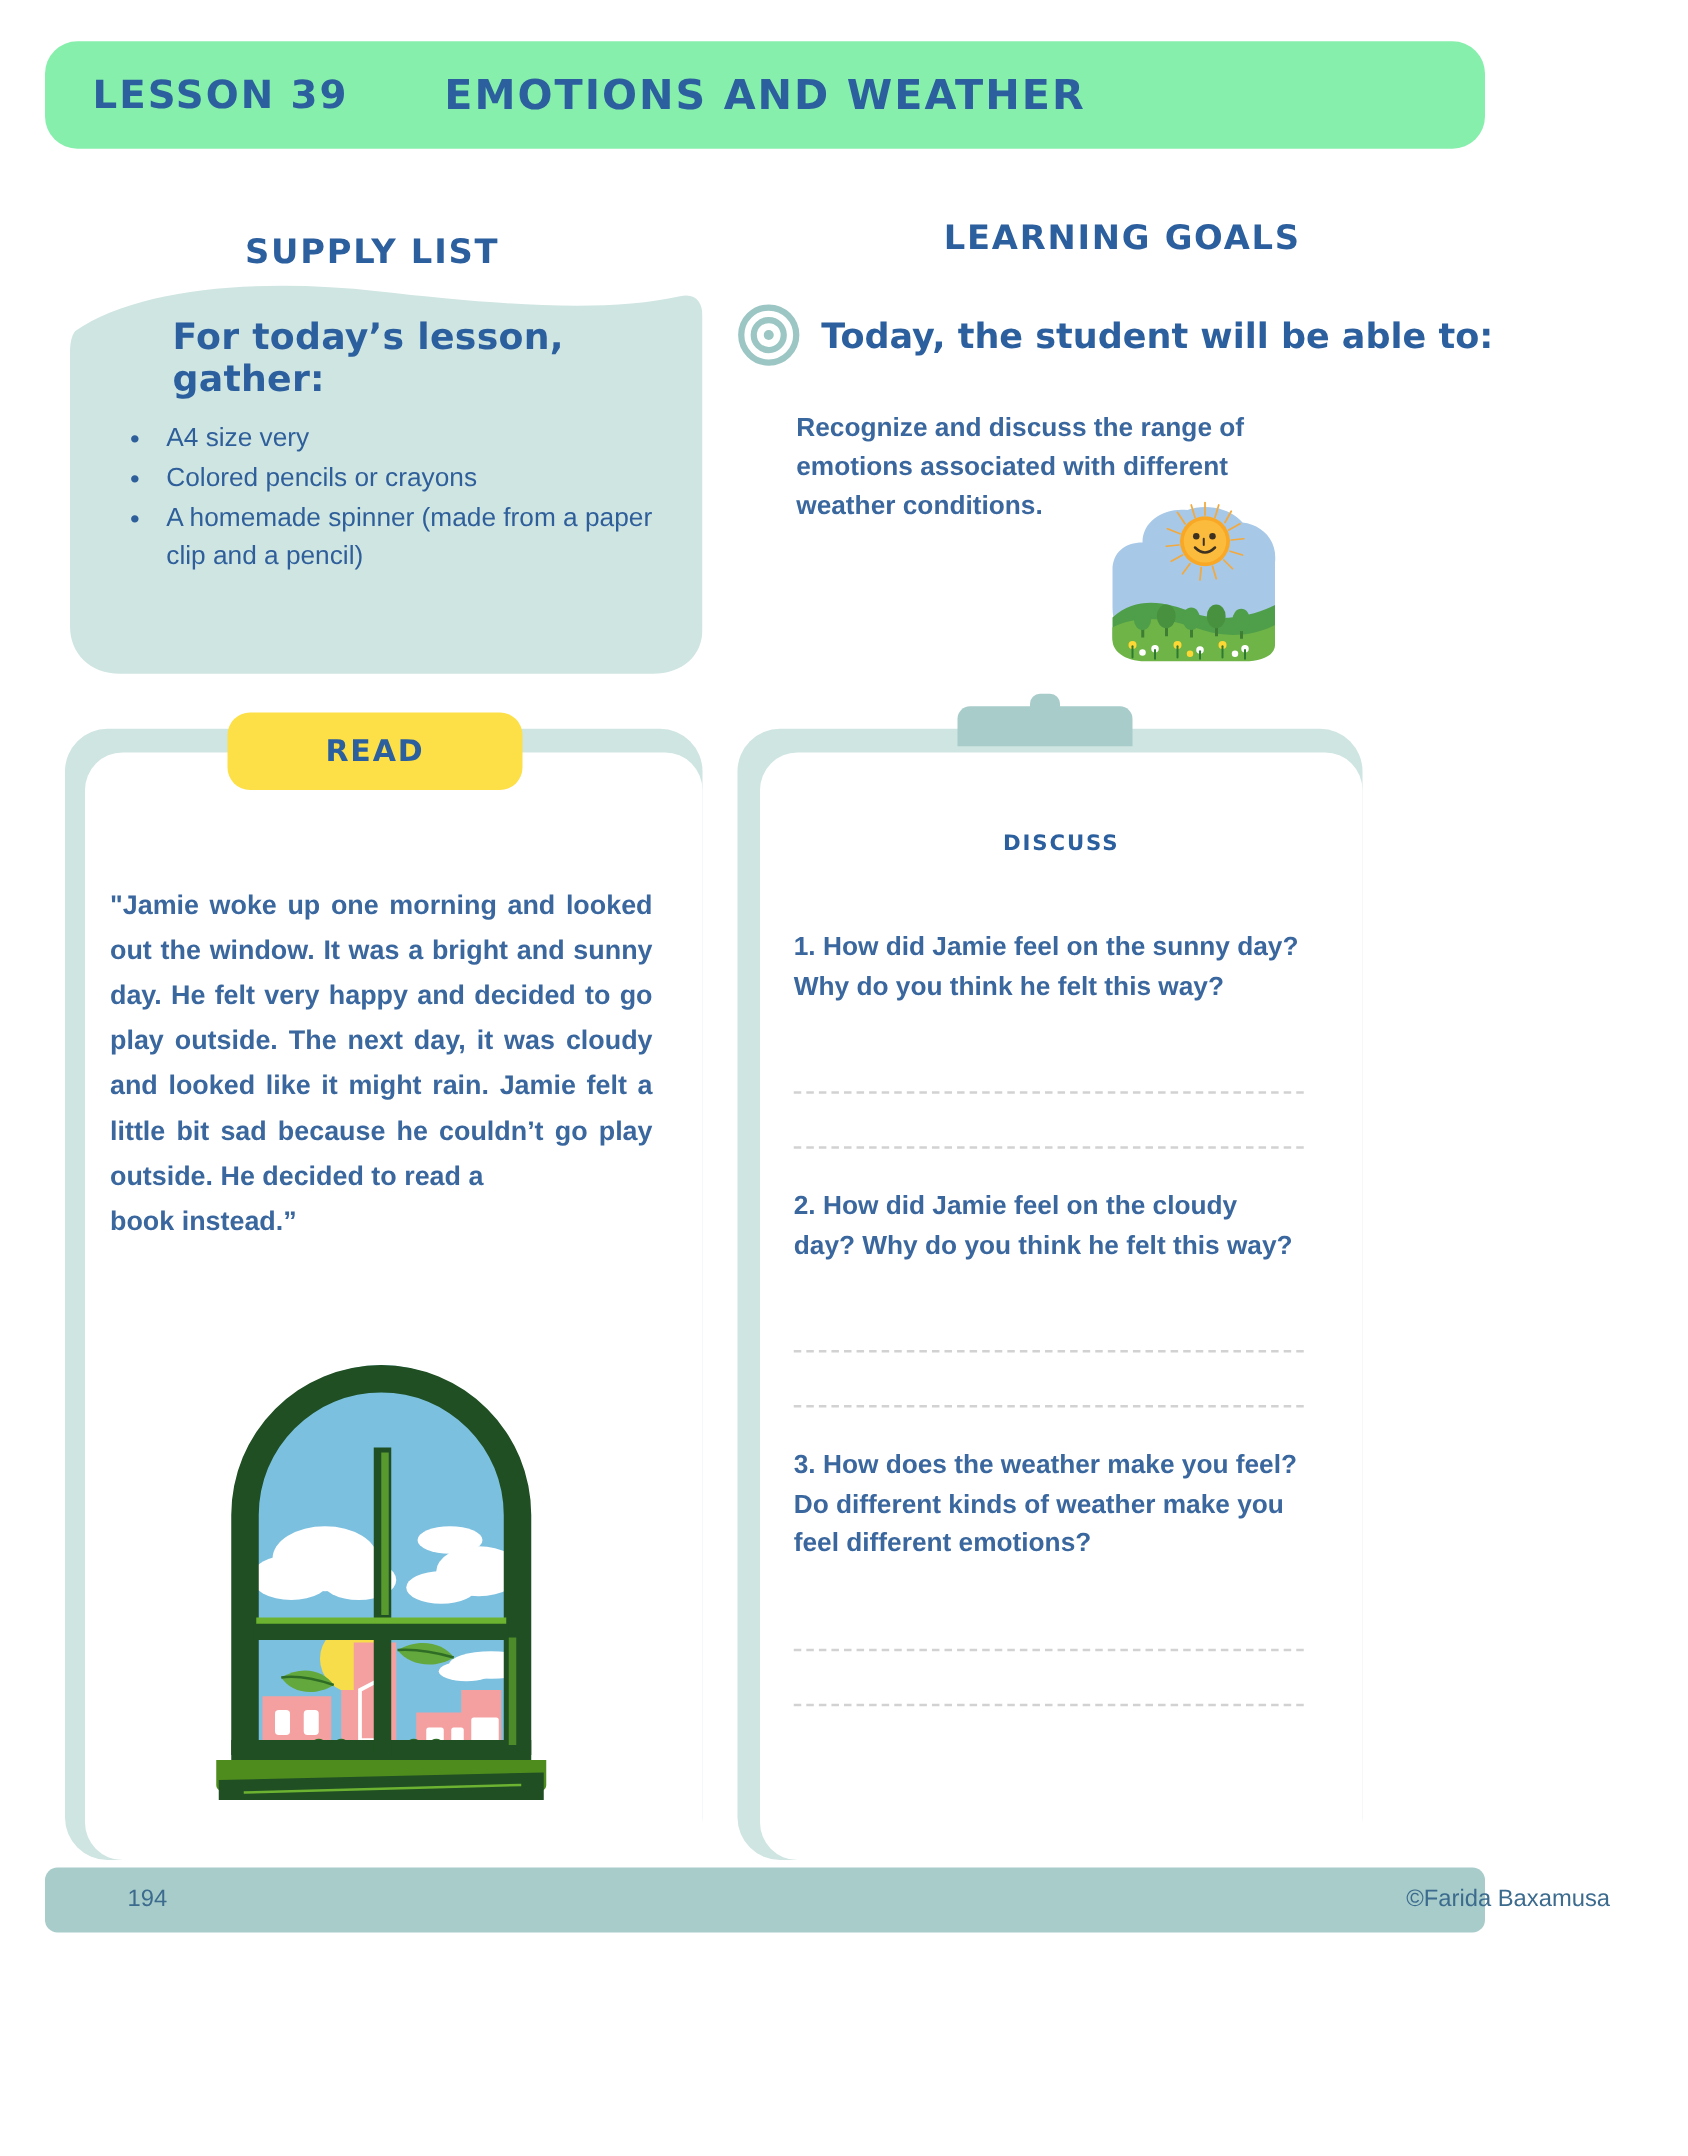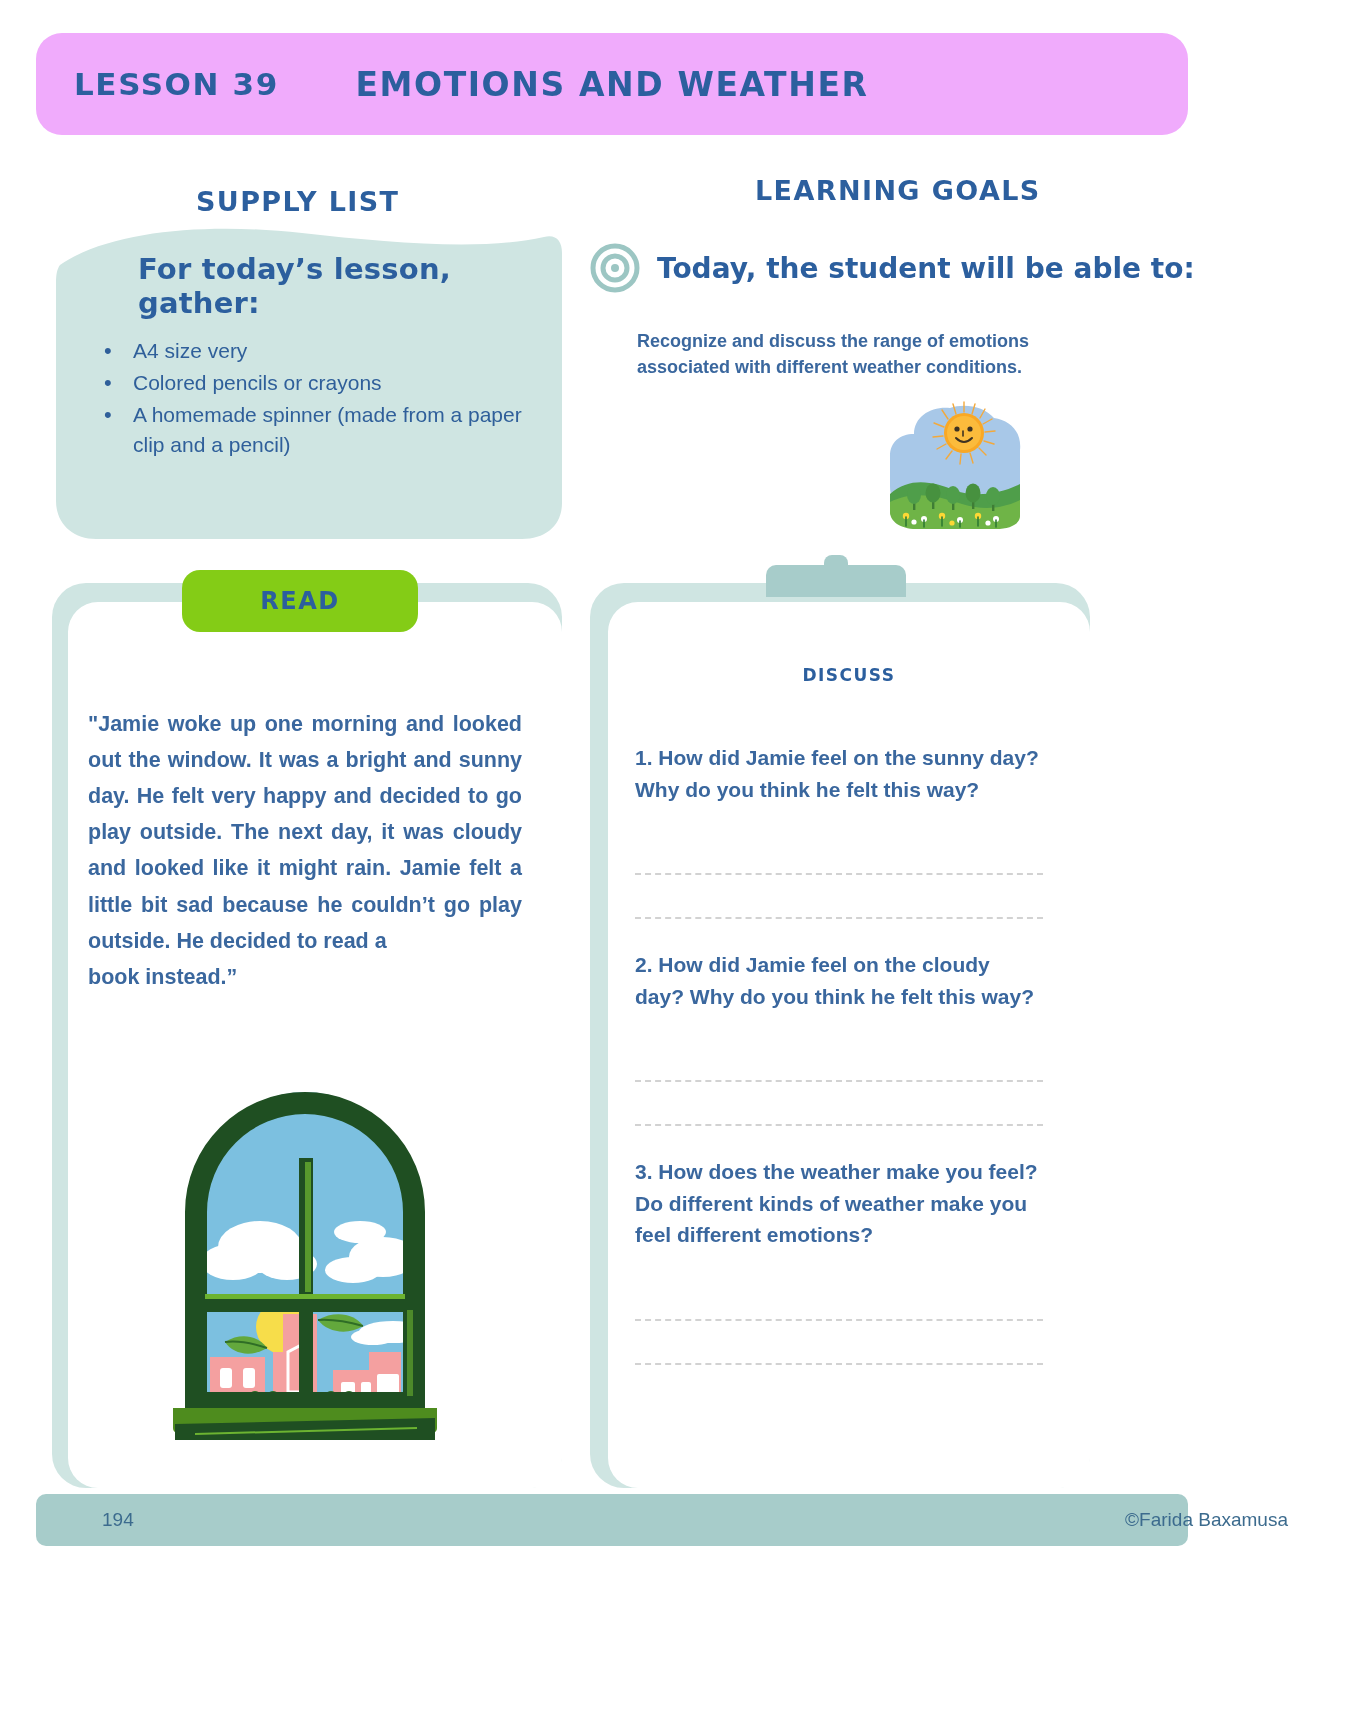--- a/index.html
+++ b/index.html
@@ -18,22 +18,22 @@
     background: #ffffff;
     overflow: hidden;
   }
 
   
   .header-banner {
     position: absolute;
     left: 36px;
     top: 33px;
     width: 1152px;
-    height: 102px;
-    background: #f0abfc;
+    height: 86px;
+    background: #86efac;
     border-radius: 26px;
     display: flex;
     align-items: center;
   }
   .lesson-number {
     position: absolute;
     left: 38px;
     top: 50%;
     transform: translateY(-50%);
     font-size: 31px;
@@ -132,21 +132,21 @@
     font-size: 28px;
     font-weight: 700;
     color: #2c5f9e;
     font-family: "DejaVu Sans", sans-serif;
   }
   .goal-body {
     position: absolute;
     left: 637px;
     top: 328px;
     width: 420px;
-    font-size: 18px;
+    font-size: 21px;
     line-height: 1.47;
     font-weight: 600;
     color: #3a679e;
   }
 
   
   .landscape {
     position: absolute;
     left: 880px;
     top: 398px;
@@ -173,21 +173,21 @@
     height: 886px;
     background: #ffffff;
     border-radius: 30px;
   }
   .read-tab {
     position: absolute;
     left: 182px;
     top: 570px;
     width: 236px;
     height: 62px;
-    background: #84cc16;
+    background: #fde047;
     border-radius: 18px;
     display: flex;
     align-items: center;
     justify-content: center;
     z-index: 4;
   }
   .read-tab-label {
     font-size: 24px;
     font-weight: 700;
     letter-spacing: 1.5px;

